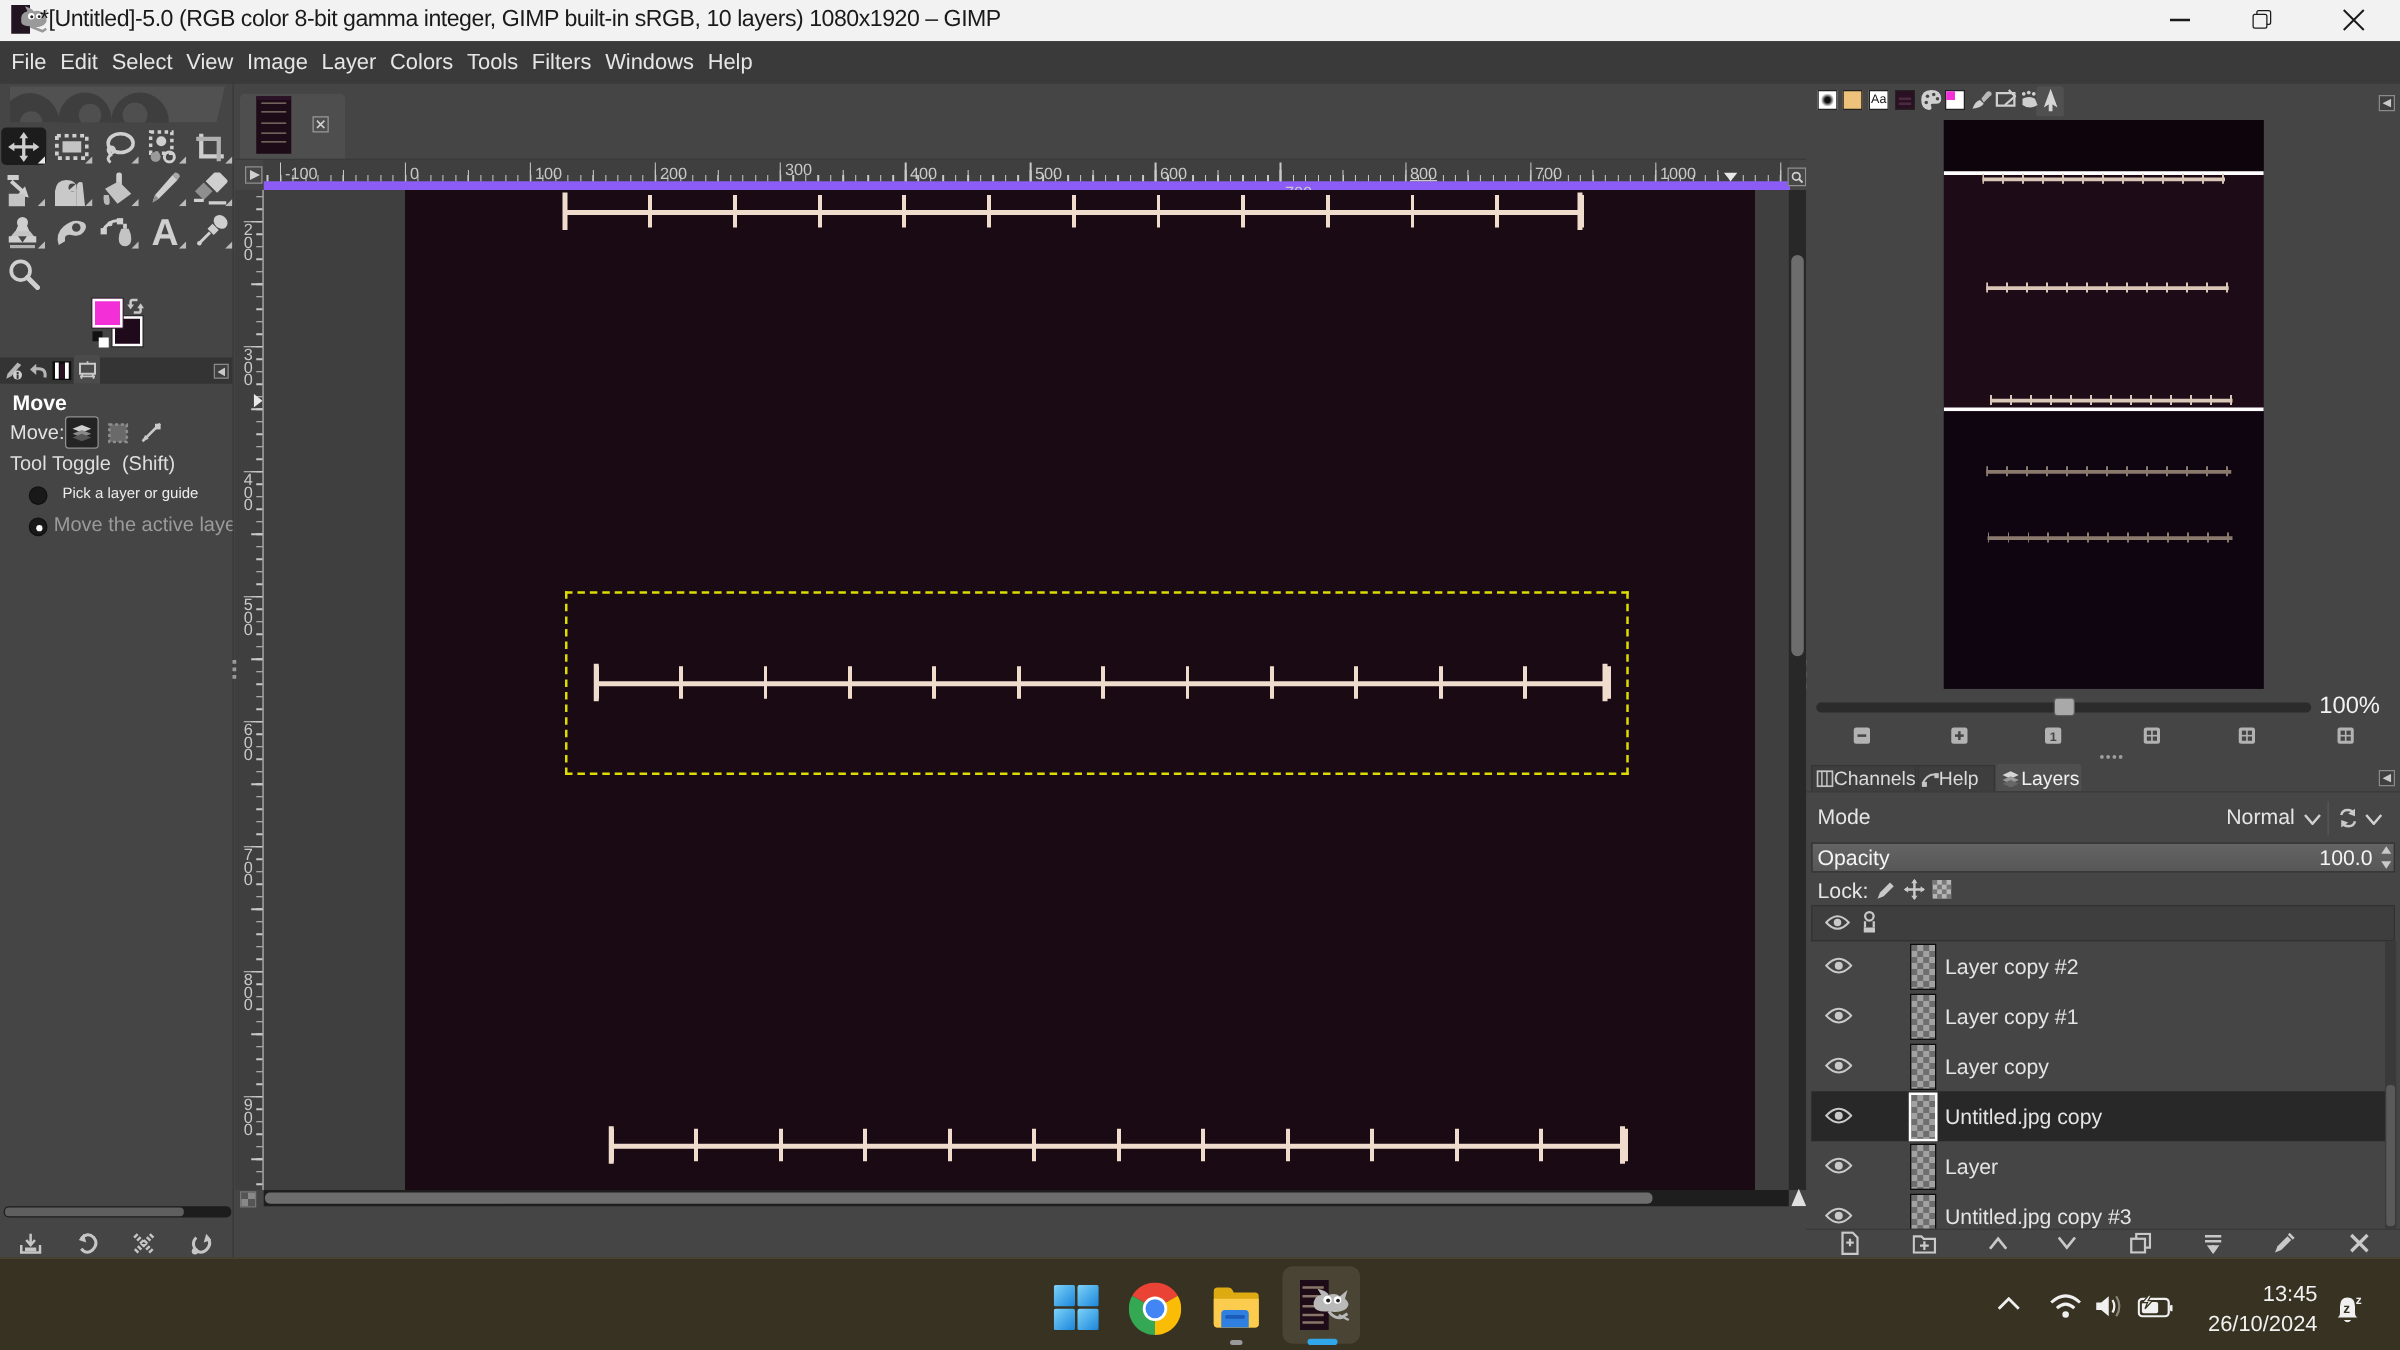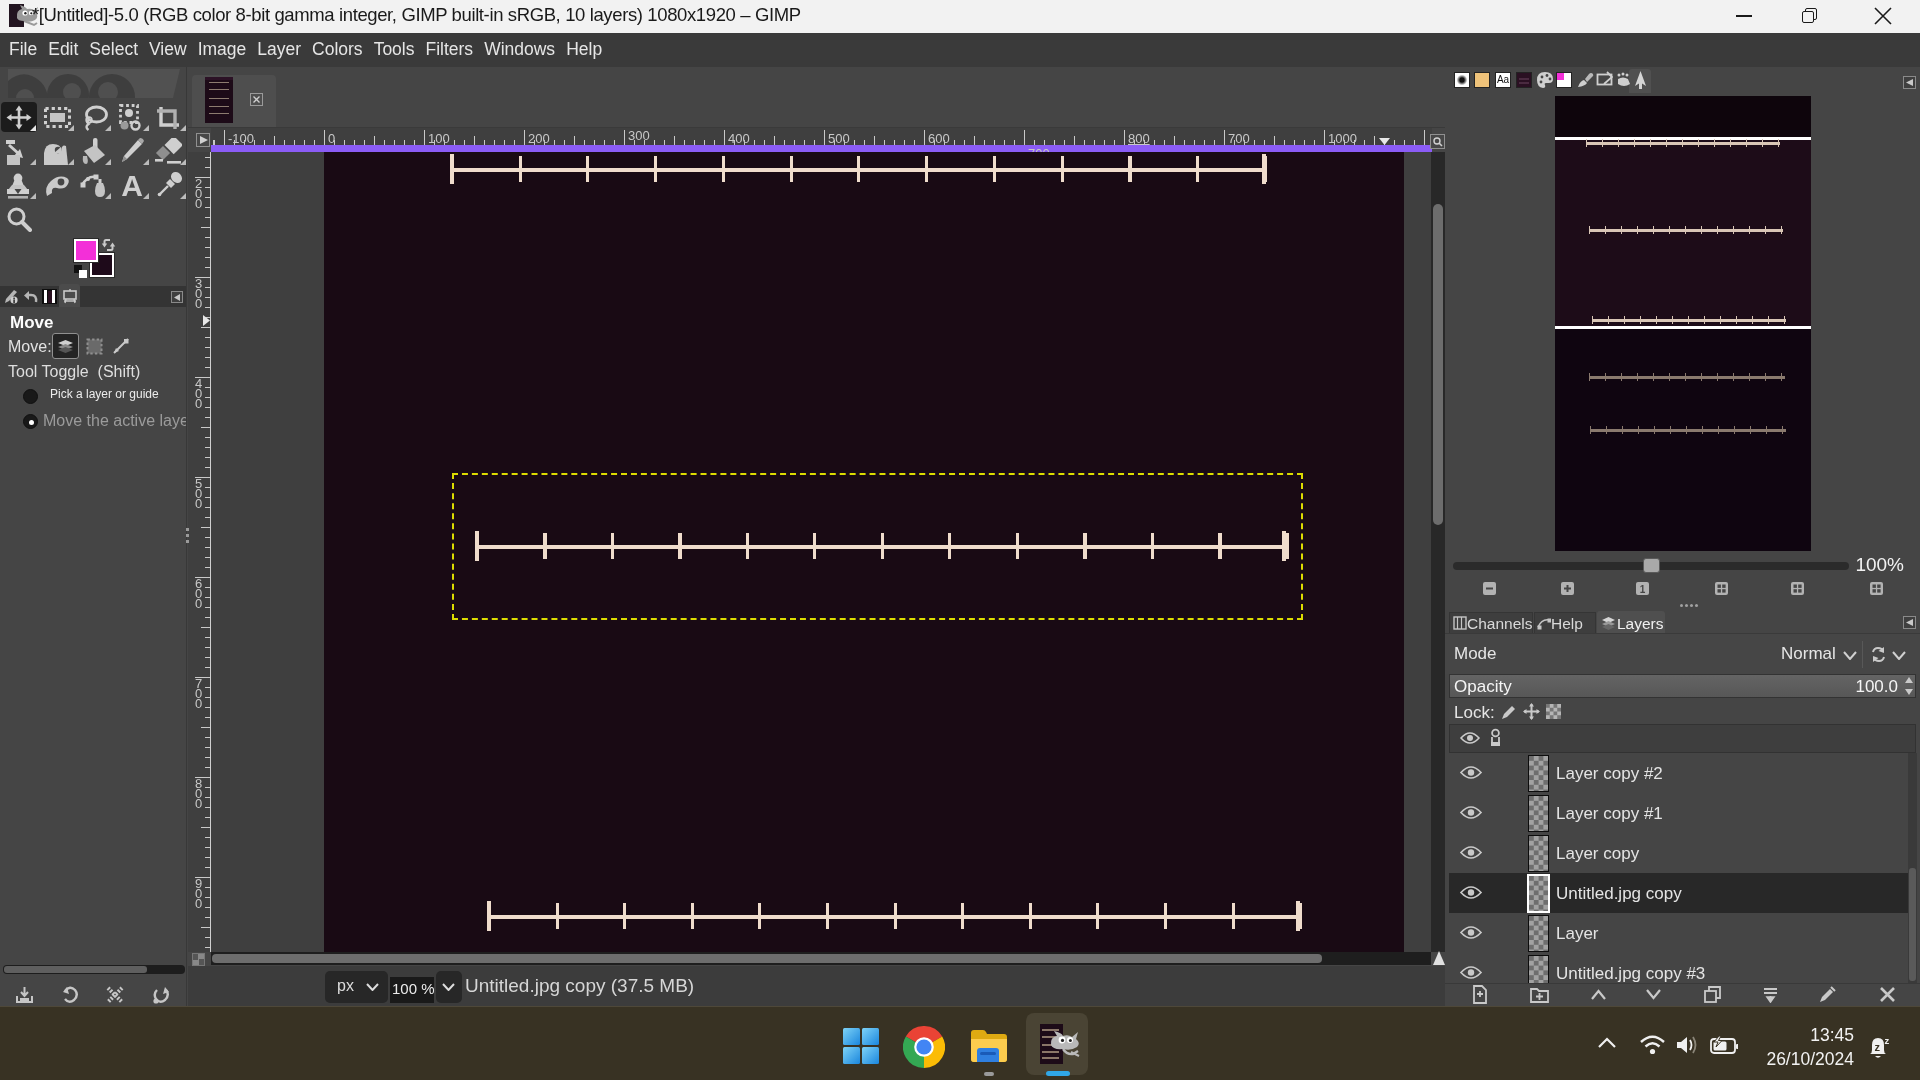--- a/index.html
+++ b/index.html
@@ -382,34 +382,20 @@
     <div class="abs" style="left:23px;top:885px;width:1220px;height:13px;background:#1e1e1e;">
       <div class="abs" style="left:1px;top:2px;width:1110px;height:9px;background:#6d6d6d;border-radius:4px;"></div>
     </div>
 
     <div class="abs" style="left:4px;top:886px;width:13px;height:13px;border:1px solid #777;background:conic-gradient(#888 0 25%,#555 0 50%,#888 0 75%,#555 0);"></div>
 
     <svg class="abs" style="left:1245px;top:884px;" width="12" height="14">
         <path d="M6 0 L12 14 L0 14 Z" fill="#e0e0e0"></path>
       </svg>
 
-    <div class="abs" style="left:0;top:899px;width:1257px;height:40px;background:#3c3c3c;">
-      <div class="abs" style="left:137px;top:5px;width:63px;height:32px;background:#272727;border-radius:5px;"></div>
-      <div class="abs" style="left:149px;top:11px;font-size:16px;color:#dcdcdc;">px</div>
-      <svg class="abs" style="left:178px;top:17px;" width="13" height="8">
-          <path d="M1 1 L6.5 7 L12 1" stroke="#dcdcdc" stroke-width="2" fill="none"></path>
-        </svg>
-      <div class="abs" style="left:202px;top:11px;width:44px;height:26px;background:#1a1a1a;"></div>
-      <div class="abs" style="left:204px;top:14px;font-size:15px;color:#ececec;">100 %</div>
-      <div class="abs" style="left:248px;top:5px;width:26px;height:32px;background:#272727;border-radius:5px;"></div>
-      <svg class="abs" style="left:254px;top:17px;" width="13" height="8">
-          <path d="M1 1 L6.5 7 L12 1" stroke="#dcdcdc" stroke-width="2" fill="none"></path>
-        </svg>
-      <div class="abs" style="left:277px;top:9px;font-size:19px;color:#d6d6d6;white-space:nowrap;">Untitled.jpg copy (37.5 MB)</div>
-    </div>
   </div>
 
   <div class="abs" id="rightdock" style="left:1445px;top:67px;width:475px;height:939px;background:#454545;">
 
     <div class="abs" style="left:184px;top:2px;width:22px;height:24px;background:#505050;border-radius:3px 3px 0 0;"></div>
     <div class="abs" style="left:9px;top:5px;width:16px;height:16px;background:#fff;border:1px solid #222;">
         <div class="abs" style="left:2px;top:2px;width:10px;height:10px;background:radial-gradient(circle,#111 0 30%,#fff 75%);"></div>
       </div>
     <div class="abs" style="left:29px;top:5px;width:16px;height:16px;background:#eec27a;border:1px solid #222;"></div>
     <div class="abs" style="left:50px;top:5px;width:16px;height:16px;background:#fff;border:1px solid #222;font-size:10px;color:#111;text-align:center;line-height:14px;">Aa</div>

